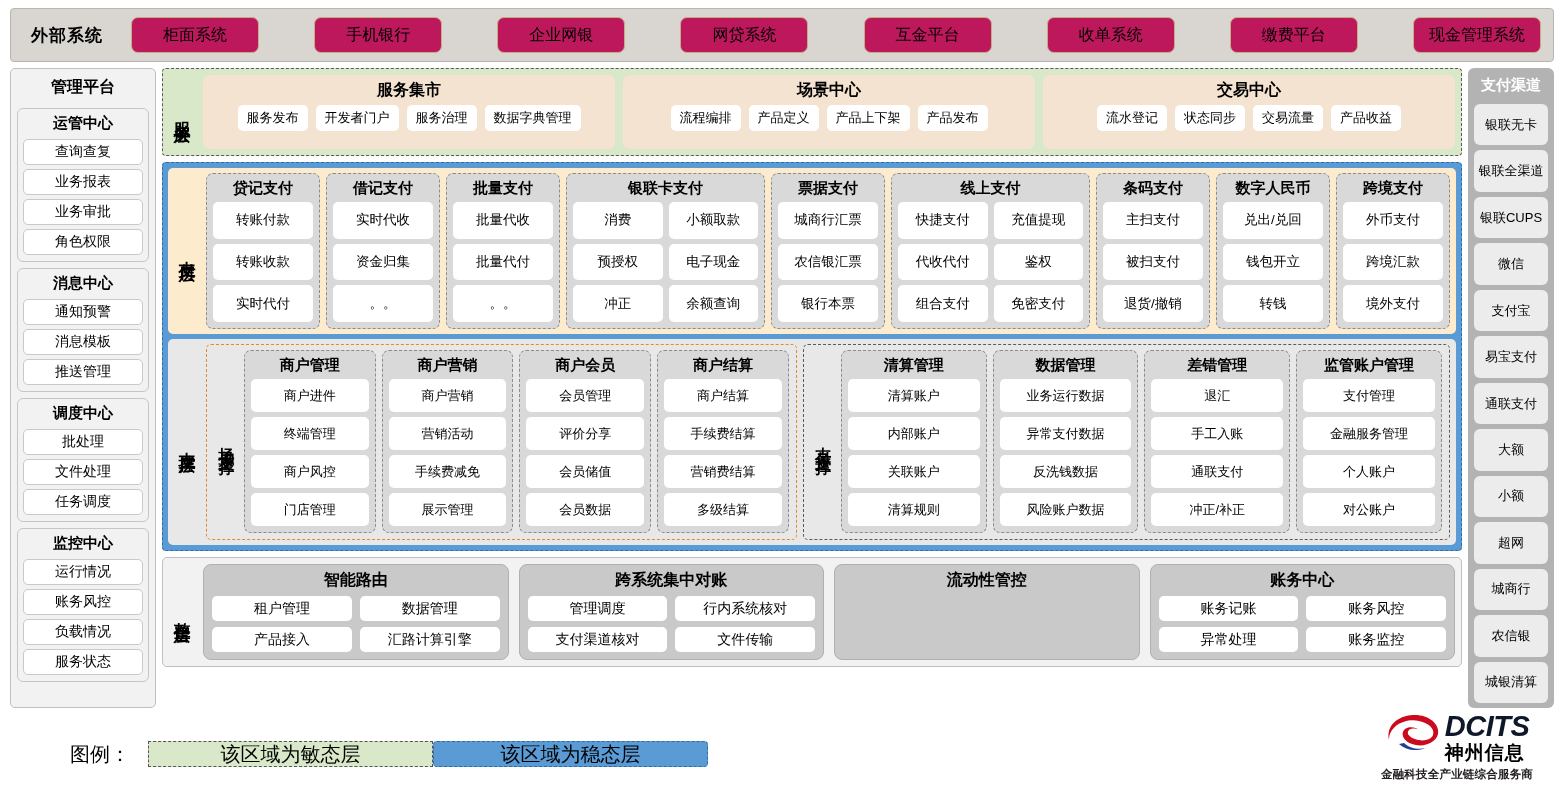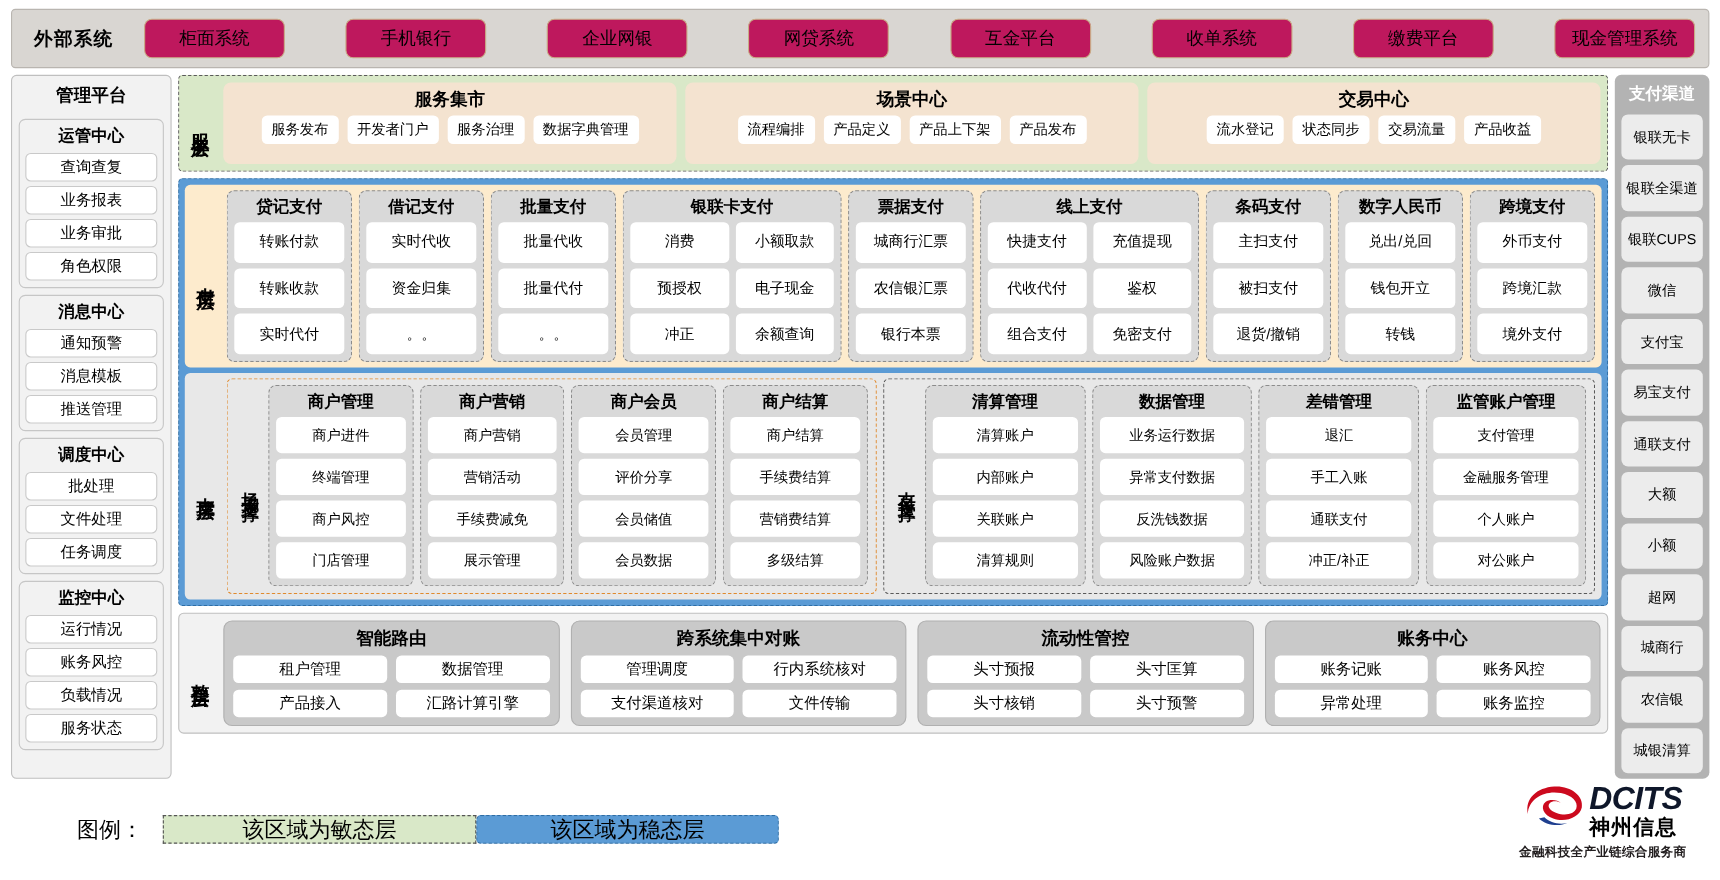--- a/index.html
+++ b/index.html
@@ -489,26 +489,20 @@
             <div class="integ-grid">
               <div class="integ-item">管理调度</div>
               <div class="integ-item">行内系统核对</div>
               <div class="integ-item">支付渠道核对</div>
               <div class="integ-item">文件传输</div>
             </div>
           </div>
 
           <div class="integ-card">
             <div class="integ-card-title">流动性管控</div>
-            <div class="integ-grid">
-              <div class="integ-item">头寸预报</div>
-              <div class="integ-item">头寸匡算</div>
-              <div class="integ-item">头寸核销</div>
-              <div class="integ-item">头寸预警</div>
-            </div>
           </div>
 
           <div class="integ-card">
             <div class="integ-card-title">账务中心</div>
             <div class="integ-grid">
               <div class="integ-item">账务记账</div>
               <div class="integ-item">账务风控</div>
               <div class="integ-item">异常处理</div>
               <div class="integ-item">账务监控</div>
             </div>

